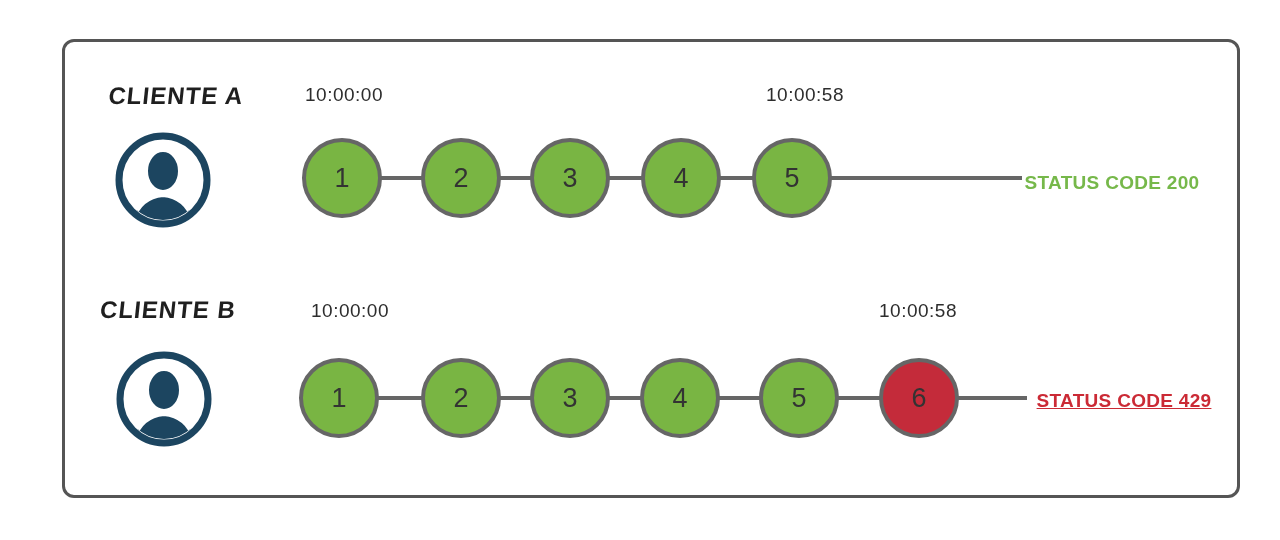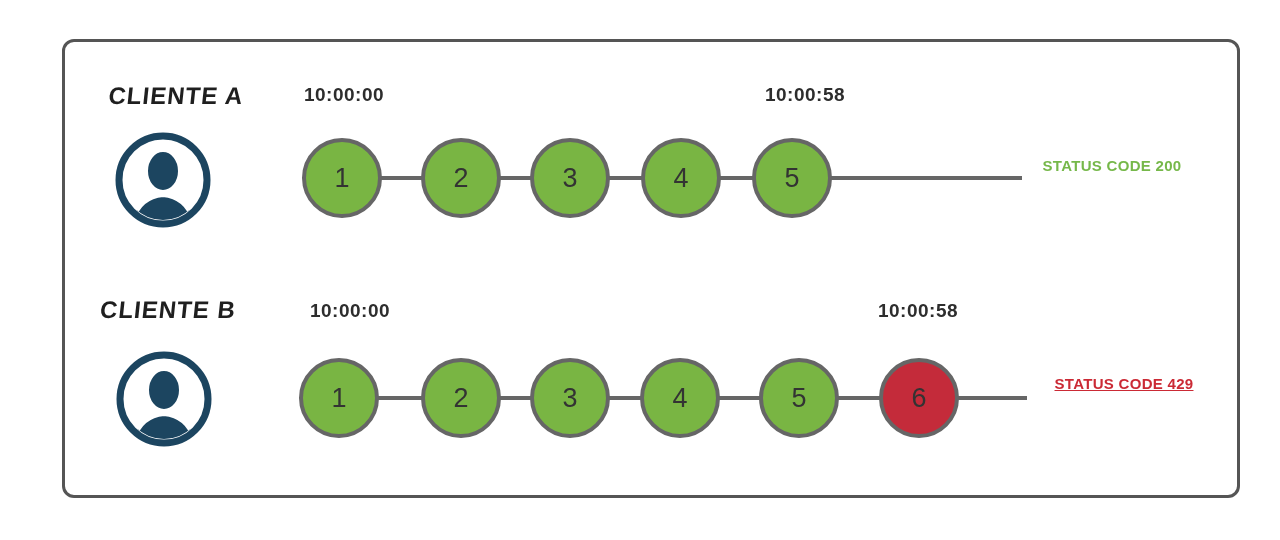--- a/index.html
+++ b/index.html
@@ -23,38 +23,39 @@
     border:3px solid var(--frame);border-radius:12px;background:#ffffff;
   }
   .client-label{
     position:absolute;transform:translateX(-50%) skewX(-6deg);
     font-size:24px;font-weight:bold;color:#1f1f1f;letter-spacing:1px;
     white-space:nowrap;
   }
   .avatar{position:absolute;width:100px;height:100px;}
   .timestamp{
     position:absolute;transform:translateX(-50%);
-    font-size:19px;font-weight:bold;color:var(--ink);white-space:nowrap;
+    font-size:19px;font-weight:normal;color:var(--ink);white-space:nowrap;
     letter-spacing:0.5px;
   }
   .timeline{
     position:absolute;height:4px;background:var(--connector);
   }
   .request-node{
     position:absolute;width:80px;height:80px;border-radius:50%;
     border:4px solid var(--connector);
     display:flex;align-items:center;justify-content:center;
     font-size:27px;color:#333333;
   }
   .request-node.ok{background:var(--ok);}
   .request-node.rejected{background:var(--rejected);}
   .status-block{
     position:absolute;width:220px;text-align:center;
-    font-size:15px;font-weight:bold;line-height:21px;letter-spacing:0.3px;
+    font-size:19px;font-weight:bold;line-height:21px;letter-spacing:0.3px;
     white-space:nowrap;
+    margin-top:17px;
   }
   .status-block.ok{color:var(--status-ok);}
   .status-block.rejected{color:var(--status-rej);}
 </style>
 </head>
 <body>
 
 <div class="frame"></div>
 
 <div>

